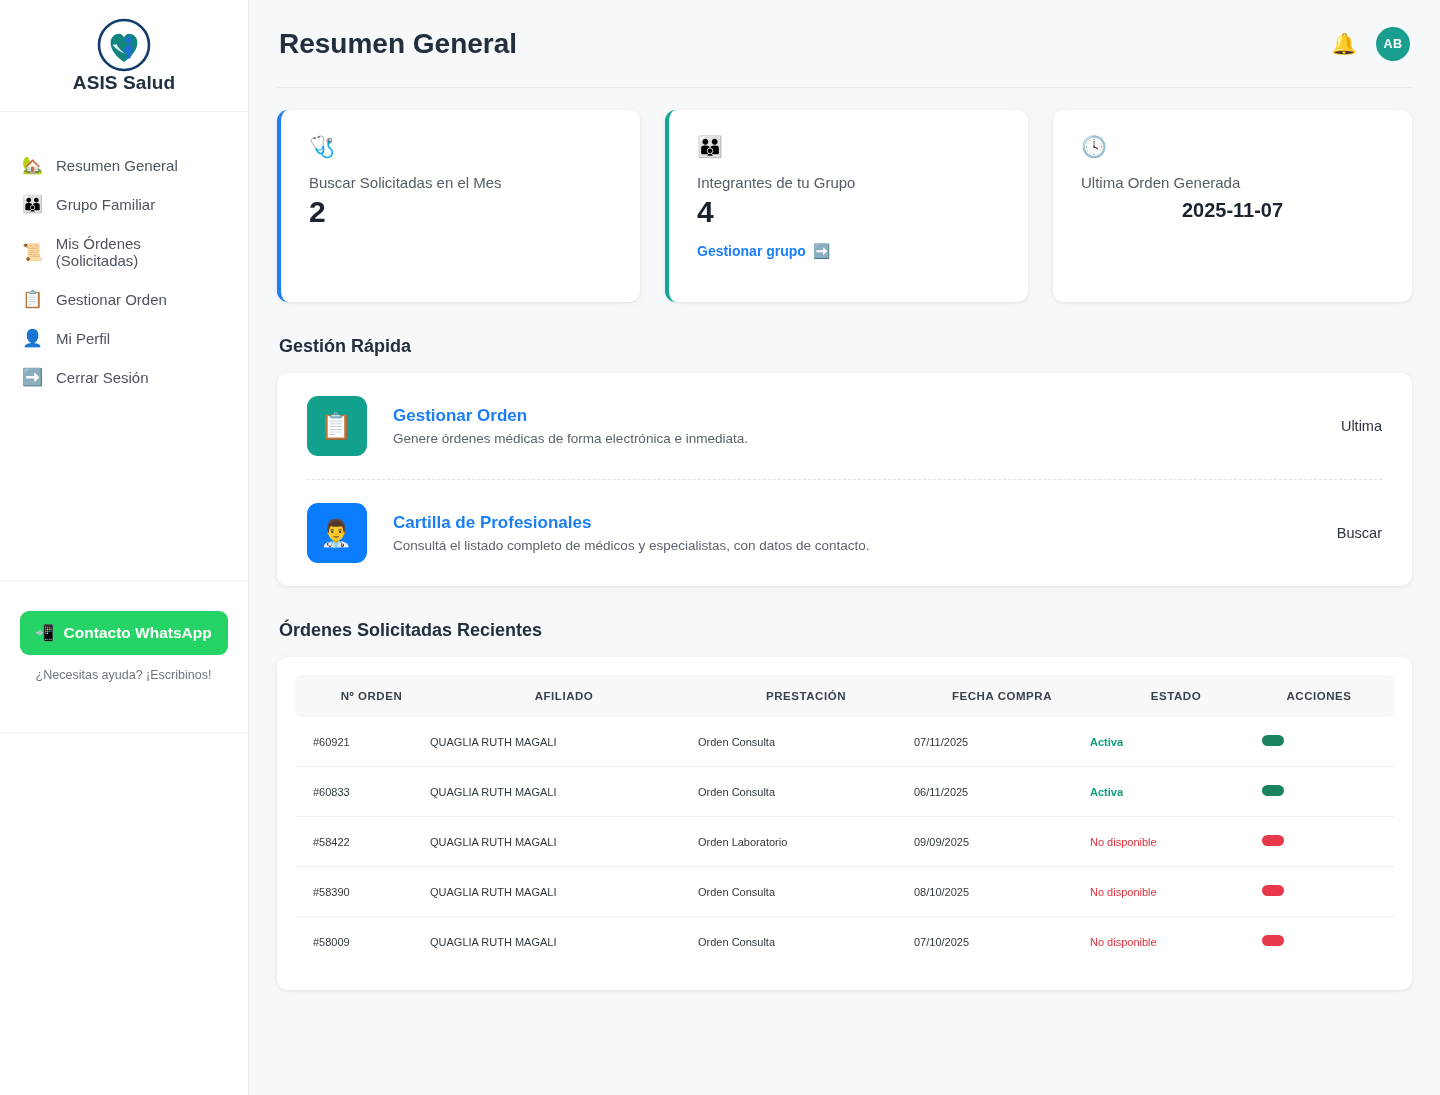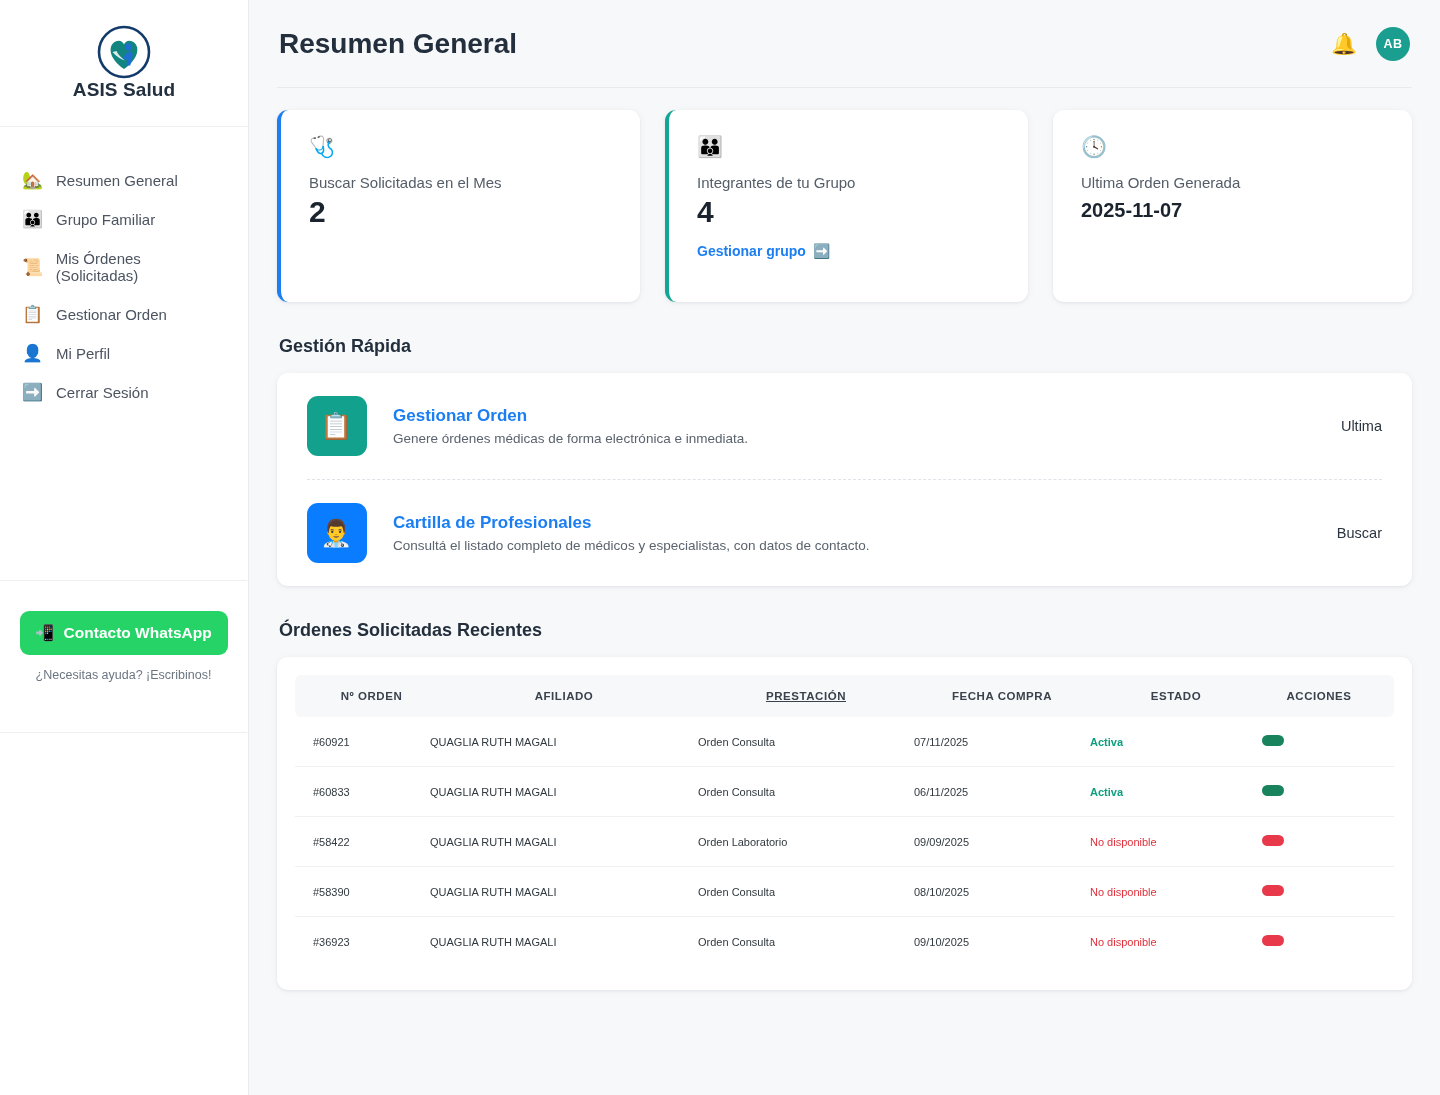--- a/index.html
+++ b/index.html
@@ -15,21 +15,21 @@
 
   
   .sidebar {
     width: 249px; min-width: 249px; height: 1095px;
     background: #ffffff;
     border-right: 1px solid #e9ecef;
     display: flex; flex-direction: column;
     position: relative;
   }
   .brand {
-    height: 127px;
+    height: 112px;
     border-bottom: 1px solid #edf0f2;
     display: flex; flex-direction: column;
     align-items: center; justify-content: center;
   }
   .brand-logo { width: 54px; height: 54px; display: block; }
   .brand-name {
     font-size: 19px; font-weight: bold; color: #22303f;
     letter-spacing: .1px;
   }
   .nav { padding: 34px 0 0 0; display: flex; flex-direction: column; gap: 0; }
@@ -91,21 +91,21 @@
     background: #ffffff; border-radius: 11px;
     box-shadow: 0 1px 3px rgba(20,30,50,.07), 0 1px 10px rgba(20,30,50,.04);
     padding: 26px 28px 0 28px;
     position: relative; overflow: hidden;
   }
   .stat-card.accent-blue { border-left: 4px solid #1d7ef0; }
   .stat-card.accent-teal { border-left: 4px solid #13a594; }
   .stat-ico { font-size: 21px; line-height: 1; display: block; }
   .stat-label { margin-top: 17px; font-size: 15px; color: #545d68; }
   .stat-value { margin-top: 4px; font-size: 30px; font-weight: bold; color: #1b242e; }
-  .stat-value.date { font-size: 20px; font-weight: bold; margin-top: 8px; }
+  .stat-value.date { font-size: 20px; font-weight: bold; margin-top: 8px; text-align: center; }
   .stat-link {
     margin-top: 14px; font-size: 14px; font-weight: bold; color: #1b7ef2;
     display: inline-flex; align-items: center; gap: 7px; cursor: pointer;
     text-decoration: none;
   }
 
   
   .section-title {
     font-size: 18px; font-weight: bold; color: #232f3c;
     margin: 34px 0 16px 2px;
@@ -149,21 +149,21 @@
   thead th:first-child { padding-left: 18px; border-radius: 6px 0 0 6px; }
   thead th:last-child  { padding-right: 18px; border-radius: 0 6px 6px 0; }
   tbody td {
     font-size: 11px; color: #30393f;
     padding: 18px 0; border-bottom: 1px solid #eef0f2;
   }
   tbody tr:last-child td { border-bottom: none; }
   tbody td:first-child { padding-left: 18px; }
   .col-orden { width: 135px; }
   .col-afiliado { width: 268px; }
-  .col-prestacion { width: 216px; text-decoration: underline; }
+  .col-prestacion { width: 216px; }
   .col-fecha { width: 176px; }
   .col-estado { width: 172px; }
   .col-acciones { width: auto; }
   .st-activa { color: #0f9e7d; font-weight: bold; }
   .st-nodisp { color: #e0303b; }
   .pill {
     display: inline-block; width: 22px; height: 11px; border-radius: 6px;
     cursor: pointer;
   }
   .pill.green { background: #18835c; }
@@ -329,24 +329,24 @@
           <tr>
             <td>#58390</td>
             <td>QUAGLIA RUTH MAGALI</td>
             <td>Orden Consulta</td>
             <td>08/10/2025</td>
             <td class="st-nodisp">No disponible</td>
             <td><span class="pill red"></span></td>
           </tr>
 
           <tr>
-            <td>#36923</td>
+            <td>#58009</td>
             <td>QUAGLIA RUTH MAGALI</td>
             <td>Orden Consulta</td>
-            <td>09/10/2025</td>
+            <td>07/10/2025</td>
             <td class="st-nodisp">No disponible</td>
             <td><span class="pill red"></span></td>
           </tr>
 
         </tbody>
       </table>
     </section>
 
   </main>
 </div>

